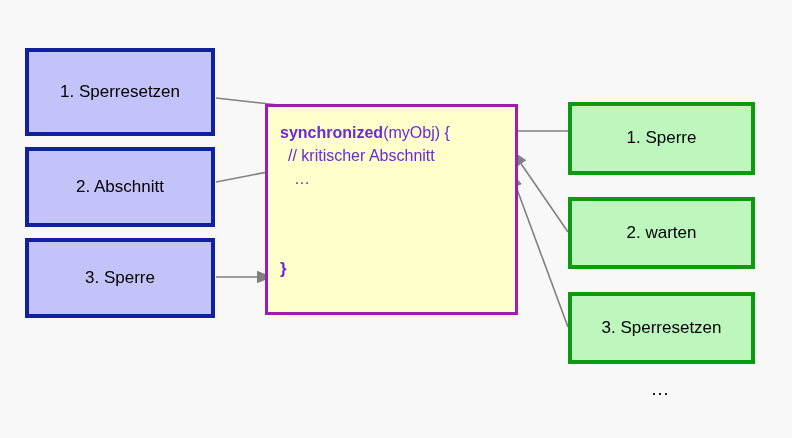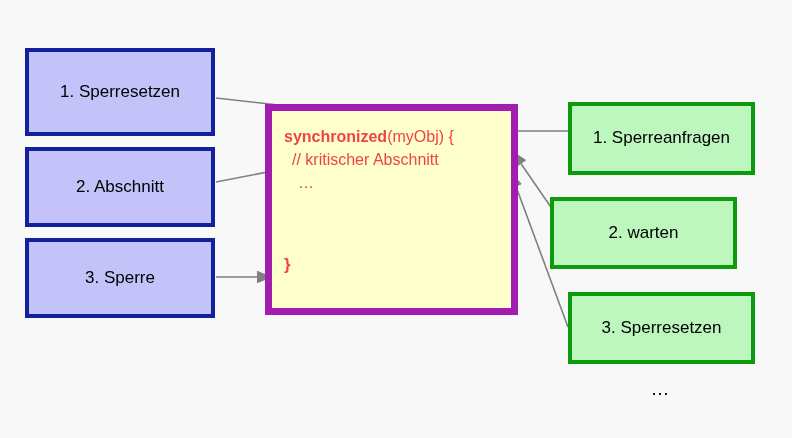--- a/index.html
+++ b/index.html
@@ -64,25 +64,25 @@
     color: #000000;
     font-size: 17px;
     line-height: 1.55;
   }
 
   
   .code-box {
     position: absolute;
     box-sizing: border-box;
     background: #ffffcc;
-    border: 7px solid #a21caf;
+    border: 3px solid #a21caf;
     z-index: 2;
     padding: 14px 8px 0 12px;
     font-size: 16px;
-    color: #ef4444;
+    color: #6d28d9;
     line-height: 1.45;
     text-align: left;
     display: block;
   }
   .code-line {
     white-space: nowrap;
     display: block;
   }
   .kw {
     font-weight: bold;
@@ -152,24 +152,23 @@
 
   <div class="code-box" style="left:265px; top:104px; width:253px; height:211px;">
     <span class="code-line"><span class="kw">synchronized</span><span>(myObj) {</span></span>
     <span class="code-line code-indent">// kritischer Abschnitt</span>
     <span class="code-line code-dots">…</span>
     <span class="code-close">}</span>
   </div>
 
   <div class="node green-box" style="left:568px; top:102px; width:187px; height:73px;">
     <span class="line">1. Sperre</span>
-    <span class="line">anfragen</span>
   </div>
 
-  <div class="node green-box" style="left:550px; top:197px; width:187px; height:72px;">
+  <div class="node green-box" style="left:568px; top:197px; width:187px; height:72px;">
     <span class="line">2. warten</span>
   </div>
 
   <div class="node green-box" style="left:568px; top:292px; width:187px; height:72px;">
     <span class="line">3. Sperre</span>
     <span class="line">setzen</span>
   </div>
 
   <div class="ellipsis-note" style="left:568px; top:378px; width:187px;">…</div>
 

